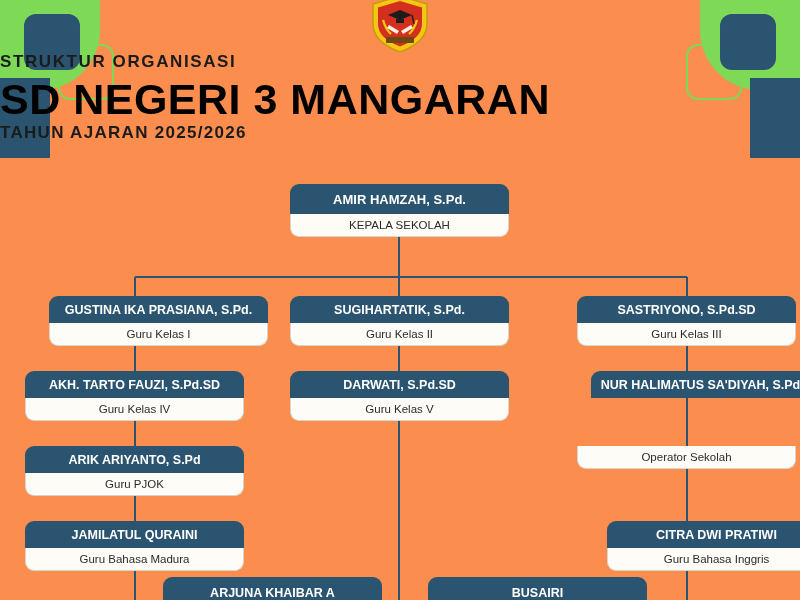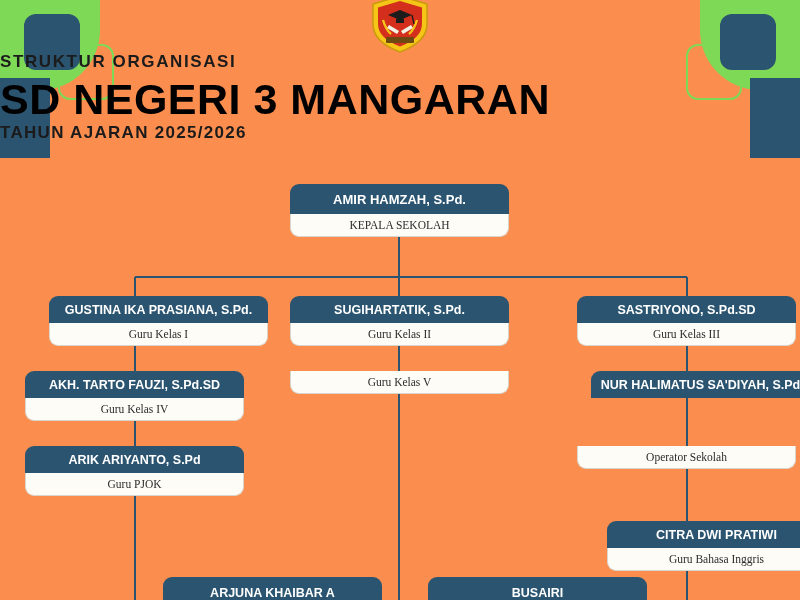--- a/index.html
+++ b/index.html
@@ -60,21 +60,21 @@
     background:#2a5470; color:#ffffff;
     font-size:12.5px; font-weight:bold; text-align:center;
     padding:7px 4px 6px; border-radius:9px 9px 0 0;
     white-space:nowrap; overflow:hidden;
   }
   .node .role {
     background:#fdfcf7; color:#2b2b2b;
     font-size:11.5px; text-align:center;
     padding:5px 4px; border-radius:0 0 9px 9px;
     border:1px solid #d8d5cc; border-top:none;
-    white-space:nowrap; overflow:hidden;font-family:Liberation Serif, serif;
+    white-space:nowrap; overflow:hidden;
   }
 
   .node.root { width:219px; }
   .node.root .name { font-size:13px; padding:8px 4px 7px; }
 
   
   .node.cut { width:219px; }
   .node.cut .name { border-radius:9px 9px 0 0; padding:9px 4px 9px; font-size:12.5px; }
 </style>
 </head>
@@ -141,26 +141,31 @@
     <div class="role">Guru Kelas I</div>
   </div>
   <div class="node" style="left:25px; top:446px;">
     <div class="name">ARIK ARIYANTO, S.Pd</div>
     <div class="role">Guru PJOK</div>
   </div>
   <div class="node" style="left:25px; top:371px;">
     <div class="name">AKH. TARTO FAUZI, S.Pd.SD</div>
     <div class="role">Guru Kelas IV</div>
   </div>
+  <div class="node" style="left:25px; top:521px;">
+    <div class="name">JAMILATUL QURAINI</div>
+    <div class="role">Guru Bahasa Madura</div>
+  </div>
 
   <div class="node" style="left:290px; top:296px;">
     <div class="name">SUGIHARTATIK, S.Pd.</div>
     <div class="role">Guru Kelas II</div>
   </div>
   <div class="node" style="left:290px; top:371px;">
+    <div class="name">DARWATI, S.Pd.SD</div>
     <div class="role">Guru Kelas V</div>
   </div>
 
   <div class="node" style="left:577px; top:296px;">
     <div class="name">SASTRIYONO, S.Pd.SD</div>
     <div class="role">Guru Kelas III</div>
   </div>
   <div class="node" style="left:591px; top:371px;">
     <div class="name">NUR HALIMATUS SA'DIYAH, S.Pd</div>
   </div>

